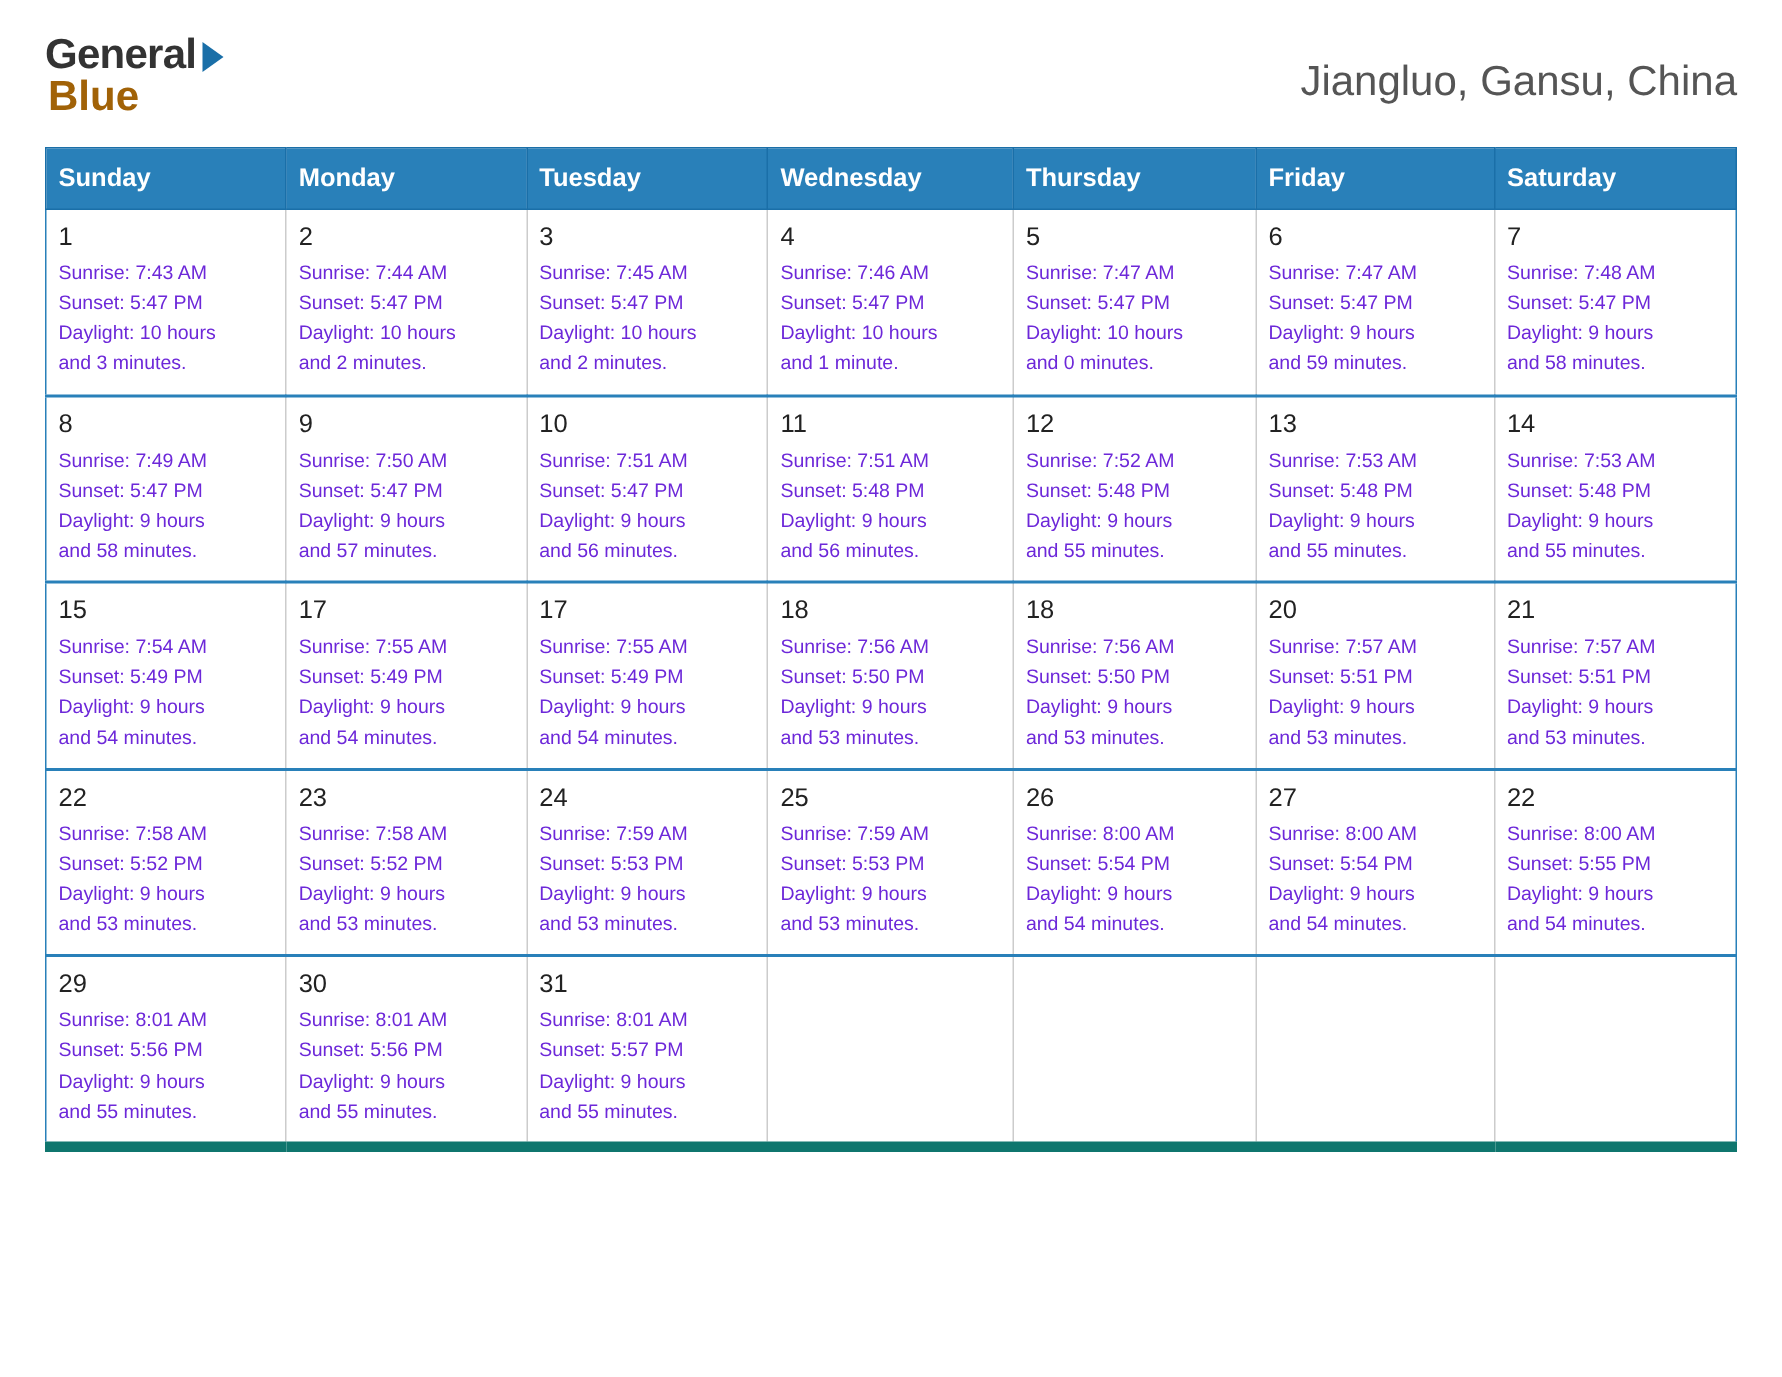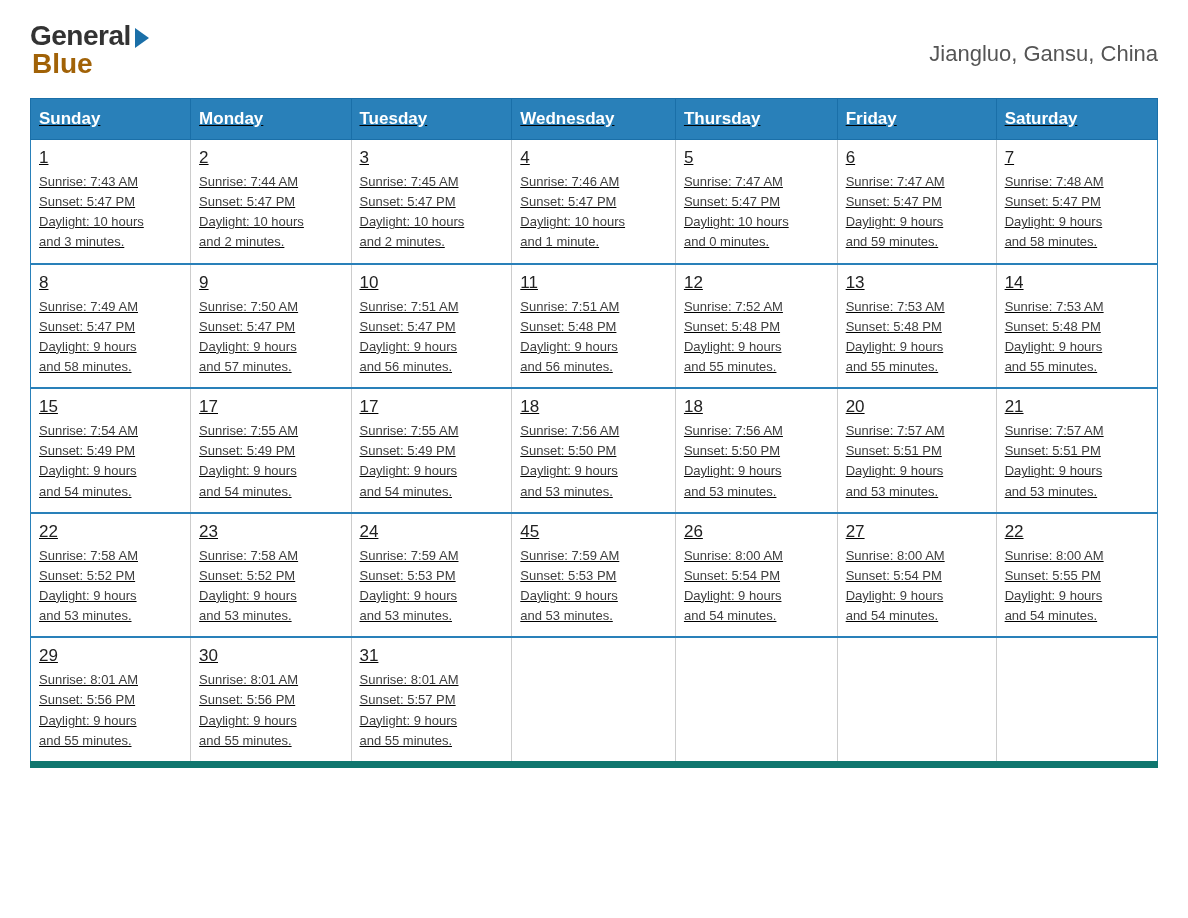--- a/index.html
+++ b/index.html
@@ -50,28 +50,27 @@
     .title-block {
       text-align: right;
     }
     .month-title {
       font-size: 52px;
       font-weight: bold;
       color: #222;
       line-height: 1.1;
     }
     .location {
-      font-size: 22px;
+      font-size: 28px;
       color: #555;
       margin-top: 8px;
     }
     .calendar {
       width: 100%;
       border-collapse: collapse;
-      text-decoration: underline;
     }
     .calendar thead th {
       background: #2980b9;
       color: #fff;
       font-size: 17px;
       font-weight: bold;
       padding: 10px 8px;
       text-align: left;
       border: 1px solid #1a6fa8;
     }
@@ -96,21 +95,21 @@
     }
     .day-num {
       font-size: 17px;
       font-weight: normal;
       color: #222;
       display: block;
       margin-bottom: 4px;
     }
     .day-info {
       font-size: 13px;
-      color: #404040;
+      color: #6d28d9;
       line-height: 1.55;
     }
     .empty-cell {
       background: #fff;
     }
     .calendar tbody tr:last-child td {
       border-bottom: 7px solid #0f766e;
     }
   </style>
 </head>
@@ -239,21 +238,21 @@
         </td>
         <td>
           <span class="day-num">23</span>
           <div class="day-info">Sunrise: 7:58 AM<br>Sunset: 5:52 PM<br>Daylight: 9 hours<br>and 53 minutes.</div>
         </td>
         <td>
           <span class="day-num">24</span>
           <div class="day-info">Sunrise: 7:59 AM<br>Sunset: 5:53 PM<br>Daylight: 9 hours<br>and 53 minutes.</div>
         </td>
         <td>
-          <span class="day-num">45</span>
+          <span class="day-num">25</span>
           <div class="day-info">Sunrise: 7:59 AM<br>Sunset: 5:53 PM<br>Daylight: 9 hours<br>and 53 minutes.</div>
         </td>
         <td>
           <span class="day-num">26</span>
           <div class="day-info">Sunrise: 8:00 AM<br>Sunset: 5:54 PM<br>Daylight: 9 hours<br>and 54 minutes.</div>
         </td>
         <td>
           <span class="day-num">27</span>
           <div class="day-info">Sunrise: 8:00 AM<br>Sunset: 5:54 PM<br>Daylight: 9 hours<br>and 54 minutes.</div>
         </td>

